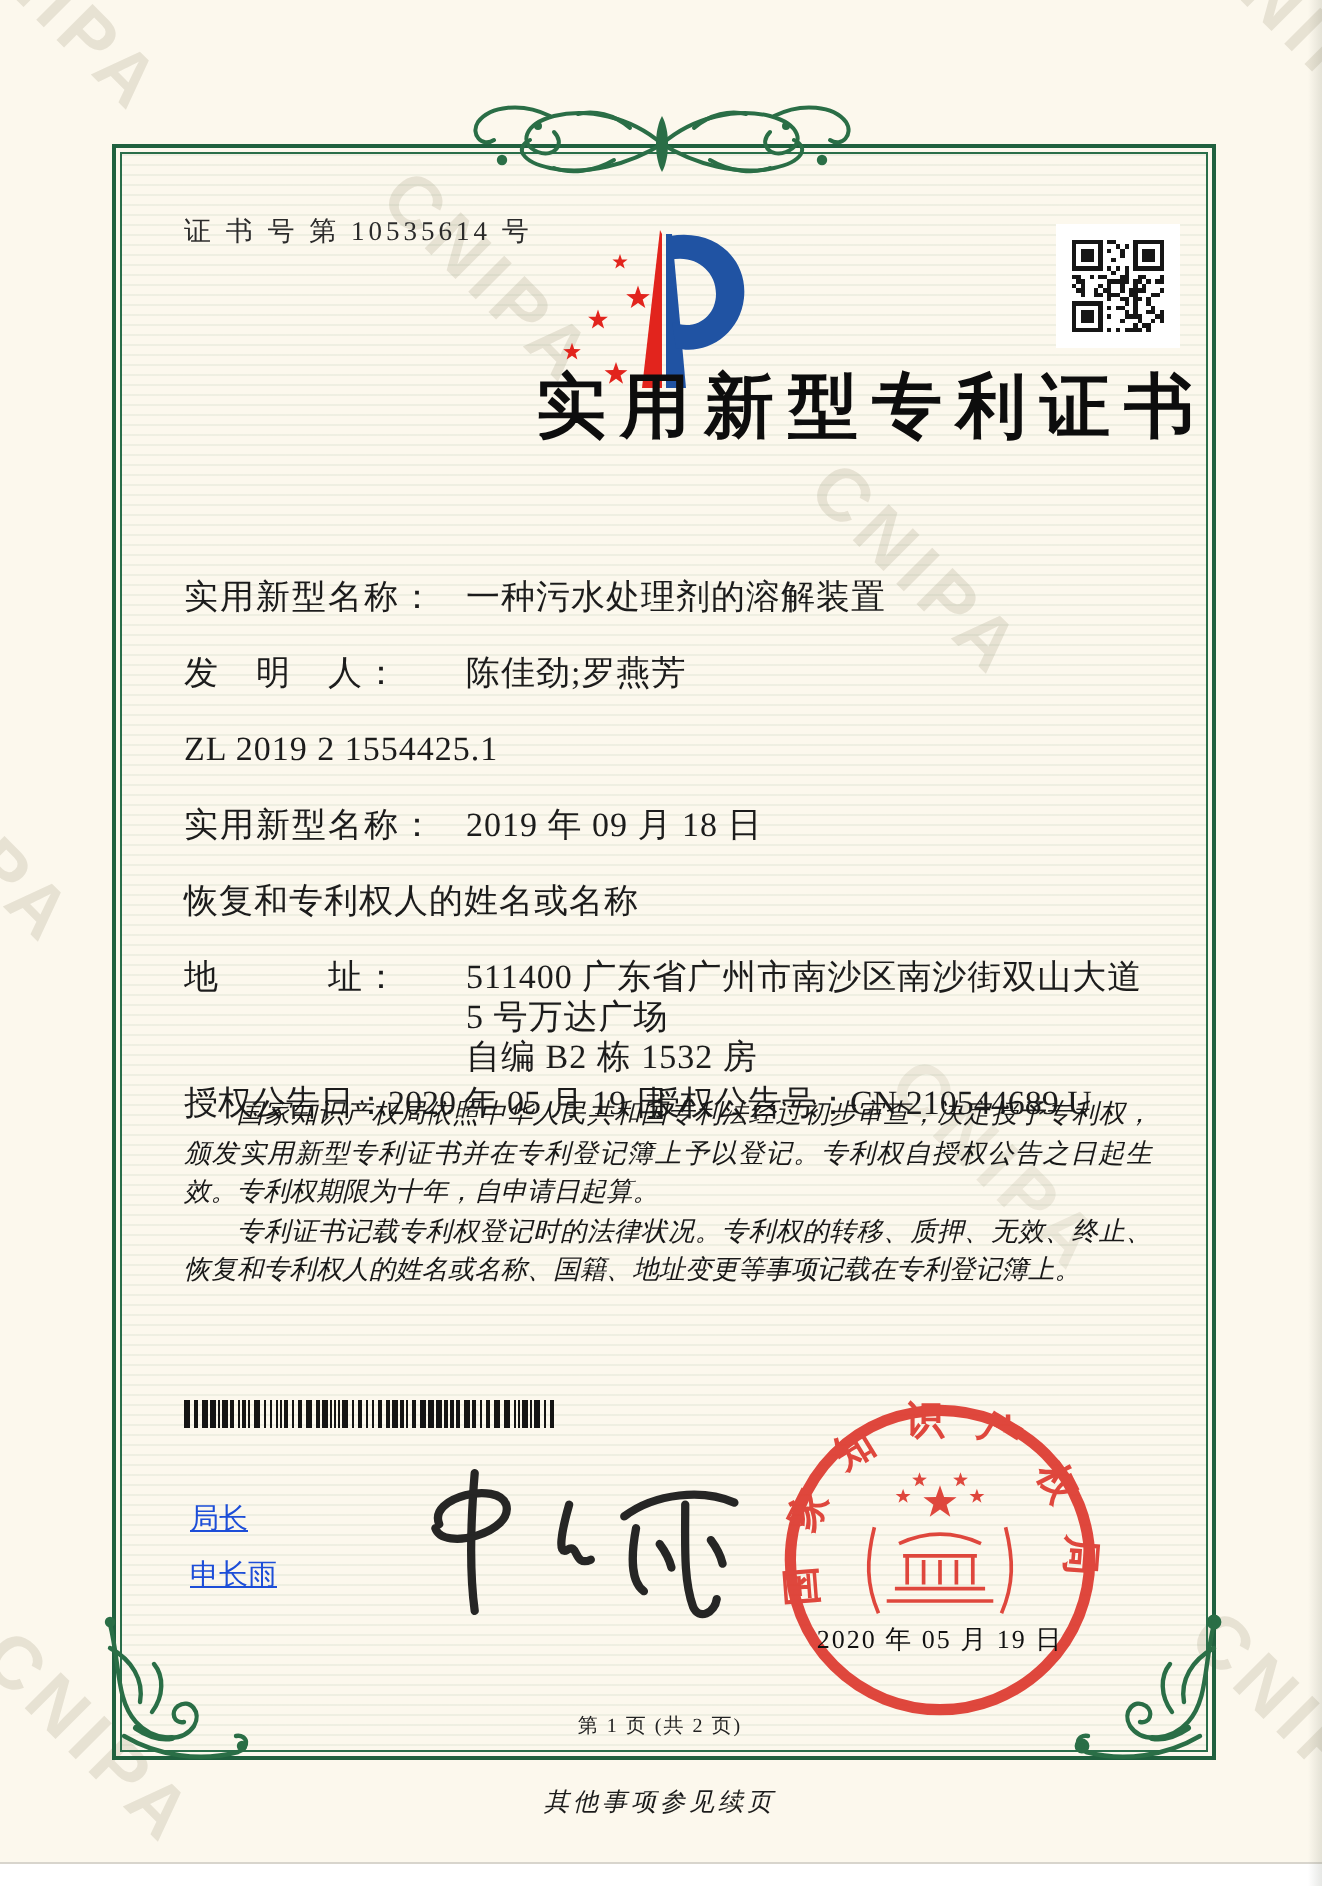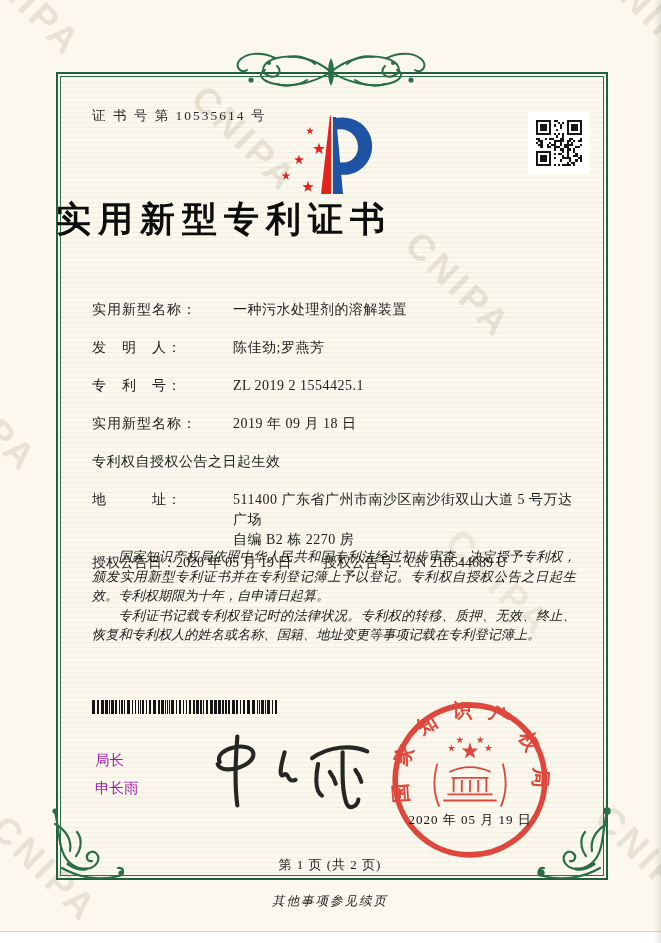--- a/index.html
+++ b/index.html
@@ -17,42 +17,42 @@
   .frame-fill{position:absolute;z-index:2;left:61px;top:77px;width:542px;height:796px;
          background:repeating-linear-gradient(180deg,rgba(120,160,125,.10) 0px,rgba(120,160,125,.10) 1px,
          rgba(0,0,0,0) 1px,rgba(0,0,0,0) 5px);}
   .ornament{position:absolute;z-index:4;}
   
   .content{position:absolute;z-index:5;left:0;top:0;width:661px;height:943px;}
   .cert-no{position:absolute;left:92px;top:107px;font-size:13.5px;letter-spacing:2px;color:#2b2b2b;}
   .logo{position:absolute;left:276px;top:110px;}
   .qr{position:absolute;left:528px;top:112px;width:54px;height:54px;background:#fff;
       padding:4px;box-sizing:content-box;}
-  .title{position:absolute;left:56px;top:196px;width:548px;text-align:left;
+  .title{position:absolute;left:56px;top:180px;width:548px;text-align:right;
          font-size:35px;font-weight:700;letter-spacing:7px;color:#0d0d0d;}
-  .fields{position:absolute;left:92px;top:300px;width:486px;font-size:14px;line-height:20px;}
+  .fields{position:absolute;left:92px;top:289px;width:486px;font-size:17px;line-height:20px;}
   .row{display:flex;margin-bottom:18px;}
   .row .lbl{width:141px;flex:0 0 141px;letter-spacing:1px;white-space:pre;}
   .row .val{letter-spacing:.5px;}
   .addr .val{max-width:340px;}
   .grant{position:relative;display:flex;margin-top:2px;}
   .grant .pair2{position:absolute;left:231px;display:flex;}
   .paras{position:absolute;left:92px;top:547px;width:484px;font-size:13.2px;line-height:19.6px;
          font-style:italic;text-align:justify;color:#181818;}
   .paras p{margin:0;text-indent:2em;}
   .barcode{position:absolute;left:92px;top:700px;height:14px;display:flex;align-items:stretch;}
   .barcode i{display:block;background:#141414;}
   .sig-block{position:absolute;left:95px;top:753px;font-family:"Liberation Sans","DejaVu Sans",sans-serif;
-         font-size:14.5px;font-weight:500;color:#a21caf;line-height:15px;}
+         font-size:14.5px;font-weight:500;color:#1d4ed8;line-height:15px;text-decoration:underline;}
   .sig-block div{margin-bottom:13px;}
   .signature{position:absolute;left:198px;top:726px;}
   .seal{position:absolute;left:388px;top:698px;width:164px;height:164px;mix-blend-mode:multiply;}
   .seal-date{position:absolute;left:388px;top:811px;width:164px;text-align:center;
          font-size:13px;letter-spacing:1px;color:#111;z-index:6;}
-  .page-ind{position:absolute;left:56px;top:856px;width:548px;text-align:center;font-size:13px;
+  .page-ind{position:absolute;left:56px;top:856px;width:548px;text-align:center;font-size:10px;
          letter-spacing:1px;color:#222;}
   .cont-note{position:absolute;left:56px;top:893px;width:548px;text-align:center;font-size:12.5px;
          font-style:italic;letter-spacing:2px;color:#1b1b1b;}
   .scan-bottom{position:absolute;z-index:8;left:0;top:931px;width:661px;height:12px;
          background:#ffffff;border-top:1px solid #d8d5cd;}
   .scan-right{position:absolute;z-index:8;left:654px;top:0;width:7px;height:943px;
          background:linear-gradient(90deg,rgba(0,0,0,0),rgba(120,125,110,.18));}
 </style>
 </head>
 <body>
@@ -338,35 +338,34 @@
     <div class="fields">
       <div class="row">
         <span class="lbl">实用新型名称：</span>
         <span class="val">一种污水处理剂的溶解装置</span>
       </div>
       <div class="row">
         <span class="lbl">发　明　人：</span>
         <span class="val">陈佳劲;罗燕芳</span>
       </div>
       <div class="row">
-        <span class="lbl">专　利　号：</span>
         <span class="val">ZL 2019 2 1554425.1</span>
       </div>
       <div class="row">
         <span class="lbl">实用新型名称：</span>
         <span class="val">2019 年 09 月 18 日</span>
       </div>
       <div class="row">
-        <span class="val">专利权自授权公告之日起生效</span>
+        <span class="val">恢复和专利权人的姓名或名称</span>
       </div>
       <div class="row addr" style="margin-bottom:3px;">
         <span class="lbl">地　　　址：</span>
         <span class="val">
           <span>511400 广东省广州市南沙区南沙街双山大道 5 号万达广场</span><br>
-          <span>自编 B2 栋 2270 房</span>
+          <span>自编 B2 栋 1532 房</span>
         </span>
       </div>
       <div class="grant">
         <span class="lbl">授权公告日：</span>
         <span class="val">2020 年 05 月 19 日</span>
         <span class="pair2">
           <span class="lbl" style="width:auto;flex:none;text-align:center;">授权公告号：</span>
           <span class="val">CN 210544689 U</span>
         </span>
       </div>

